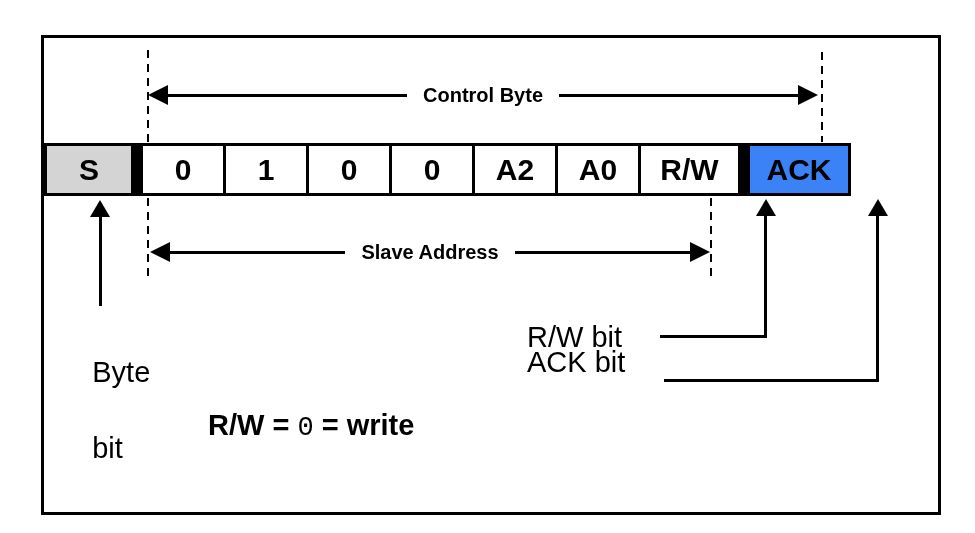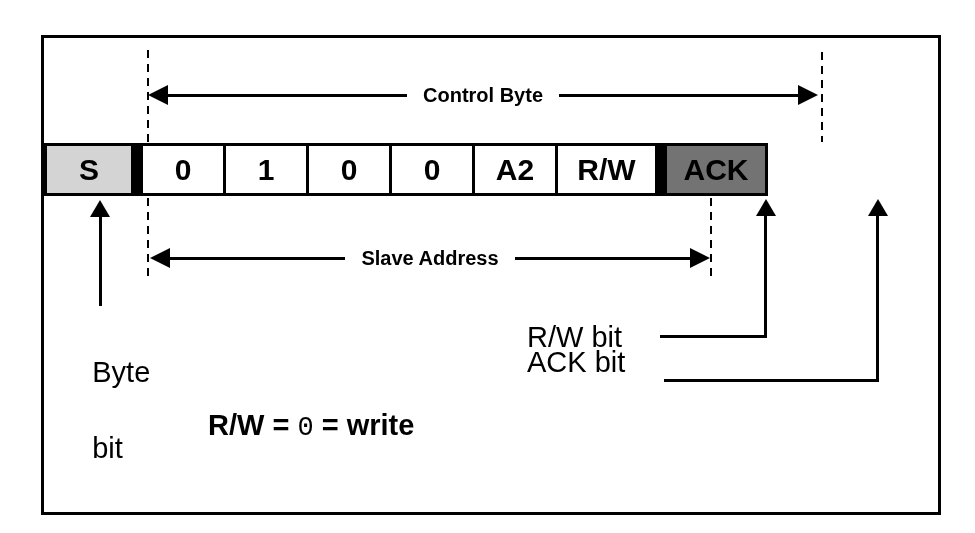--- a/index.html
+++ b/index.html
@@ -21,21 +21,21 @@
   #byte-row{position:absolute;left:44px;top:143px;display:flex;align-items:stretch;height:53px;}
   .cell{
     box-sizing:border-box;height:53px;border:3px solid #000;background:#fff;
     display:flex;align-items:center;justify-content:center;
     font-size:30px;font-weight:bold;margin-left:-3px;
   }
   .cell:first-child{margin-left:0;}
   .cell.start{width:90px;background:#d4d4d4;}
   .cell.bit{width:86px;}
   .cell.rw{width:103px;}
-  .cell.ack{width:104px;background:#737373;}
+  .cell.ack{width:104px;background:#3b82f6;}
   .thick-sep{width:12px;height:53px;background:#000;margin-left:-3px;flex:none;}
   
   .span-arrow{position:absolute;display:flex;align-items:center;justify-content:center;}
   .span-arrow .hline{position:absolute;left:14px;right:14px;top:50%;height:3px;margin-top:-1px;background:#000;}
   .span-arrow .label{
     position:relative;background:#fff;padding:0 16px;font-size:20px;font-weight:bold;
     line-height:32px;white-space:nowrap;
   }
   .tri{position:absolute;width:0;height:0;}
   .tri.left{left:0;top:50%;margin-top:-10px;border-top:10px solid transparent;border-bottom:10px solid transparent;border-right:20px solid #000;}
@@ -70,26 +70,27 @@
   </div>
 
   <div id="byte-row">
     <div class="cell start">S</div>
     <div class="thick-sep"></div>
     <div class="cell bit">0</div>
     <div class="cell bit">1</div>
     <div class="cell bit">0</div>
     <div class="cell bit">0</div>
     <div class="cell bit">A2</div>
+    <div class="cell bit">A0</div>
     <div class="cell rw">R/W</div>
     <div class="thick-sep"></div>
     <div class="cell ack">ACK</div>
   </div>
 
-  <div class="span-arrow" style="left:150px;top:243px;width:560px;height:30px;">
+  <div class="span-arrow" style="left:150px;top:237px;width:560px;height:30px;">
     <div class="hline"></div>
     <div class="tri left"></div>
     <div class="tri right"></div>
     <span class="label">Slave Address</span>
   </div>
 
   <div class="tri up" style="position:absolute;left:90px;top:200px;"></div>
   <div class="vl" style="left:99px;top:214px;height:92px;"></div>
   <div class="callout" style="left:60px;top:315px;">
     <span>Byte</span><br>

